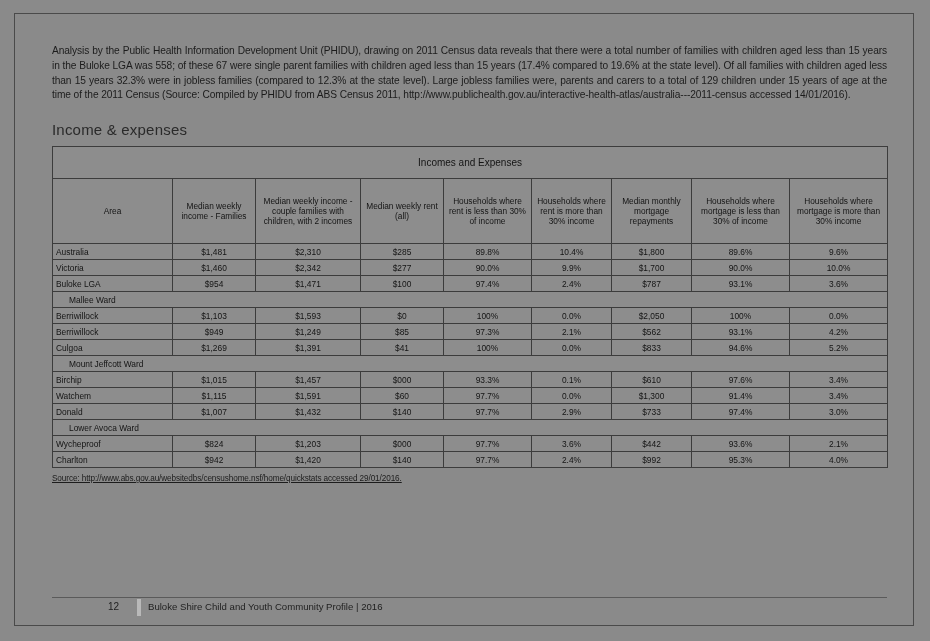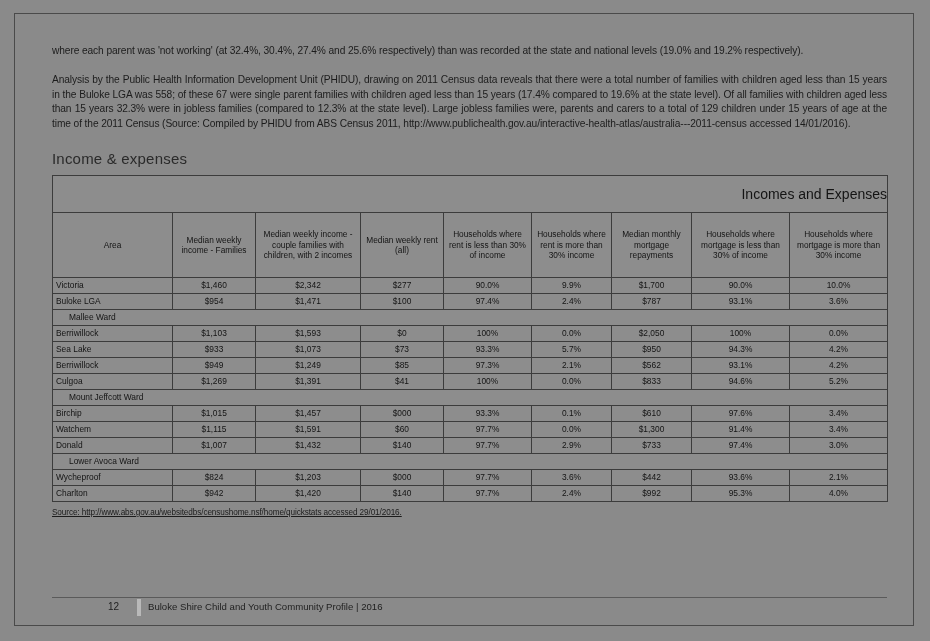--- a/index.html
+++ b/index.html
@@ -60,23 +60,23 @@
     font-size: 8.4px;
     color: #141414;
     background: #8d8d8d;
   }
   table.data th, table.data td {
     border: 1px solid #3c3c3c;
     padding: 1px 3px;
     vertical-align: middle;
   }
   table.data thead th.group {
-    text-align: right;
+    text-align: center;
     font-weight: normal;
-    font-size: 14px;
+    font-size: 10px;
     padding: 10px 0;
     background: #8d8d8d;
   }
   table.data thead th.col {
     text-align: center;
     font-weight: normal;
     height: 62px;
     line-height: 1.25;
     font-size: 8.3px;
     background: #8d8d8d;
@@ -142,21 +142,20 @@
   }
 </style>
 </head>
 <body>
 
 <div class="page">
   <div class="frame"></div>
 
   <div class="content">
 
-    <p class="para">where each parent was 'not working' (at 32.4%, 30.4%, 27.4% and 25.6% respectively) than was recorded at the state and national levels (19.0% and 19.2% respectively).</p>
 
     <p class="para"><span>Analysis by the Public Health Information Development Unit (PHIDU), drawing on 2011 Census data reveals that there were a total number of families with children aged less than 15 years in the Buloke LGA was 558; of these 67 were single parent families with children aged less than 15 years (17.4% compared to 19.6% at the state level). Of all families with children aged less than 15 years 32.3% were in jobless families (compared to 12.3% at the state level). Large jobless families were, parents and carers to a total of 129 children under 15 years of age at the time of the 2011 Census (Source: Compiled by PHIDU from ABS Census 2011,</span> <span class="lnk">http://www.publichealth.gov.au/interactive-health-atlas/australia---2011-census</span> <span>accessed 14/01/2016).</span></p>
 
     <h2 class="section-title">Income &amp; expenses</h2>
 
     <table class="data">
       <colgroup>
         <col style="width:120px">
         <col style="width:83px">
         <col style="width:105px">
@@ -178,20 +177,31 @@
           <th class="col">Median weekly rent (all)</th>
           <th class="col">Households where rent is less than 30% of income</th>
           <th class="col">Households where rent is more than 30% income</th>
           <th class="col">Median monthly mortgage repayments</th>
           <th class="col">Households where mortgage is less than 30% of income</th>
           <th class="col">Households where mortgage is more than 30% income</th>
         </tr>
       </thead>
       <tbody>
         <tr>
+          <td class="area">Australia</td>
+          <td class="num">$1,481</td>
+          <td class="num">$2,310</td>
+          <td class="num">$285</td>
+          <td class="num">89.8%</td>
+          <td class="num">10.4%</td>
+          <td class="num">$1,800</td>
+          <td class="num">89.6%</td>
+          <td class="num">9.6%</td>
+        </tr>
+        <tr>
           <td class="area">Victoria</td>
           <td class="num">$1,460</td>
           <td class="num">$2,342</td>
           <td class="num">$277</td>
           <td class="num">90.0%</td>
           <td class="num">9.9%</td>
           <td class="num">$1,700</td>
           <td class="num">90.0%</td>
           <td class="num">10.0%</td>
         </tr>
@@ -214,31 +224,20 @@
           <td class="num">$1,103</td>
           <td class="num">$1,593</td>
           <td class="num">$0</td>
           <td class="num">100%</td>
           <td class="num">0.0%</td>
           <td class="num">$2,050</td>
           <td class="num">100%</td>
           <td class="num">0.0%</td>
         </tr>
         <tr>
-          <td class="area">Sea Lake</td>
-          <td class="num">$933</td>
-          <td class="num">$1,073</td>
-          <td class="num">$73</td>
-          <td class="num">93.3%</td>
-          <td class="num">5.7%</td>
-          <td class="num">$950</td>
-          <td class="num">94.3%</td>
-          <td class="num">4.2%</td>
-        </tr>
-        <tr>
           <td class="area">Berriwillock</td>
           <td class="num">$949</td>
           <td class="num">$1,249</td>
           <td class="num">$85</td>
           <td class="num">97.3%</td>
           <td class="num">2.1%</td>
           <td class="num">$562</td>
           <td class="num">93.1%</td>
           <td class="num">4.2%</td>
         </tr>

